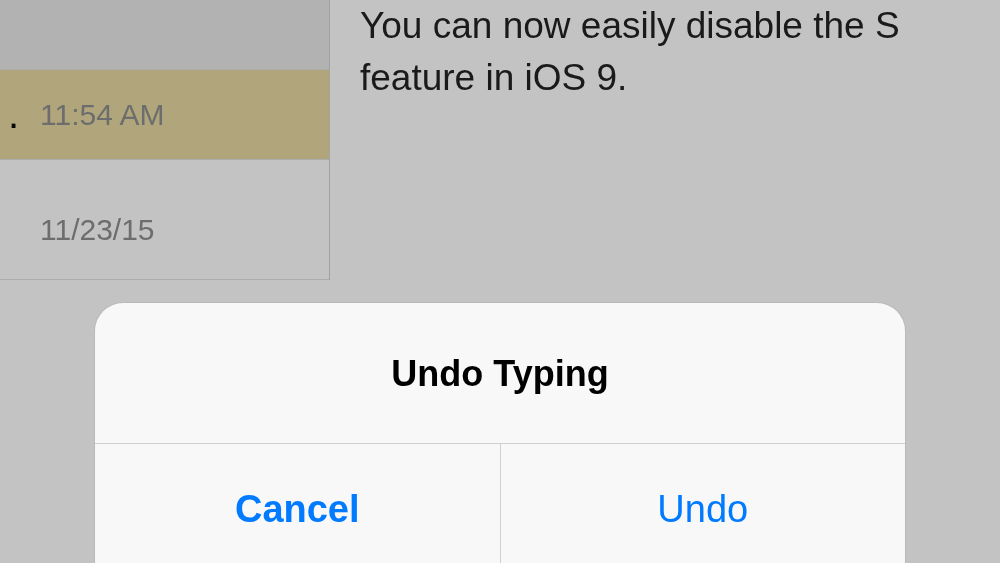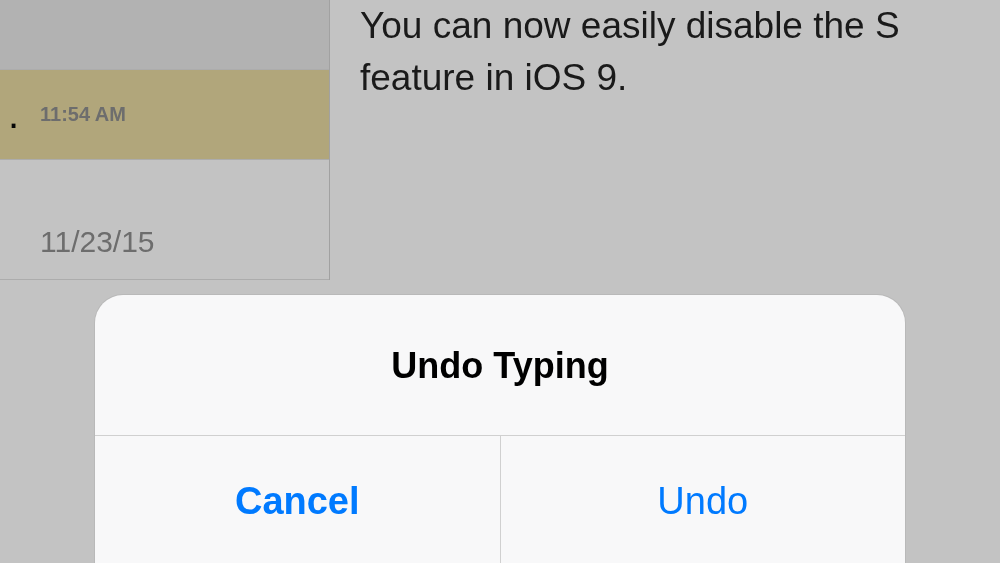--- a/index.html
+++ b/index.html
@@ -51,29 +51,29 @@
       height: 90px;
       display: flex;
       align-items: center;
       padding-left: 40px;
     }
     
     .sidebar-item-white {
       background: #ffffff;
       height: 120px;
       display: flex;
-      align-items: flex-end;
+      align-items: center;
       padding-top: 40px;
       padding-left: 40px;
     }
     
     .sidebar-time {
       color: #8a8a8a;
-      font-size: 20px;
-      font-weight: 700;
+      font-size: 30px;
+      font-weight: 400;
     }
     
     .sidebar-date {
       color: #8a8a8a;
       font-size: 30px;
       font-weight: 400;
     }
     
     .sidebar-dot {
       color: #000;
@@ -110,21 +110,21 @@
     
     .alert-overlay {
       position: absolute;
       top: 0;
       left: 0;
       width: 100%;
       height: 100%;
       display: flex;
       align-items: flex-end;
       justify-content: center;
-      padding-bottom: 12px;
+      padding-bottom: 4px;
     }
     
     .alert-dialog {
       background: #f8f8f9;
       border-radius: 28px 28px 0 0;
       width: 810px;
       margin-bottom: 0;
       overflow: hidden;
       box-shadow: 0 0 0 1px rgba(0,0,0,0.05);
       position: relative;

